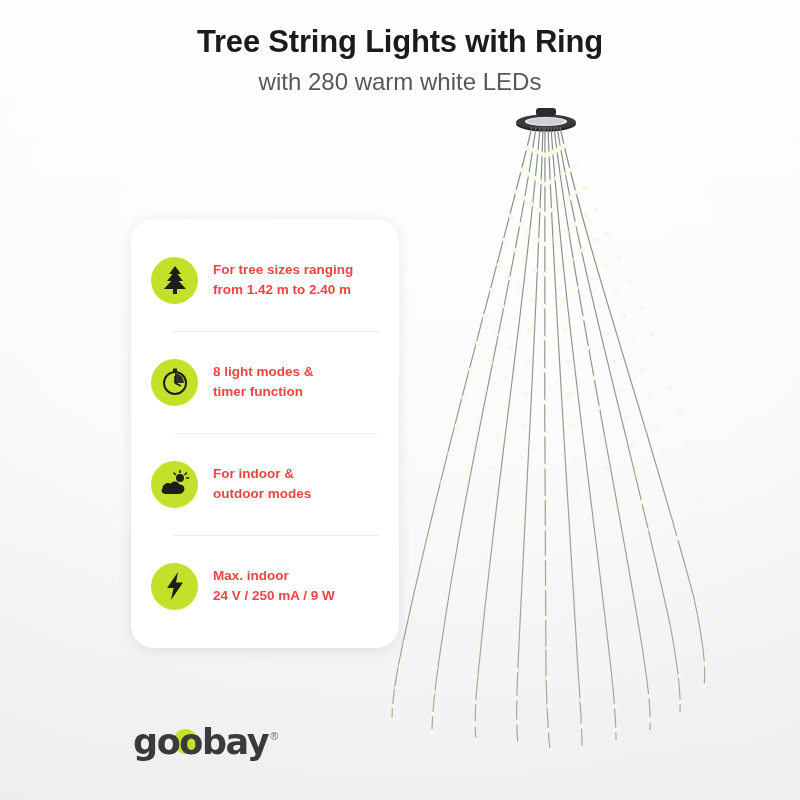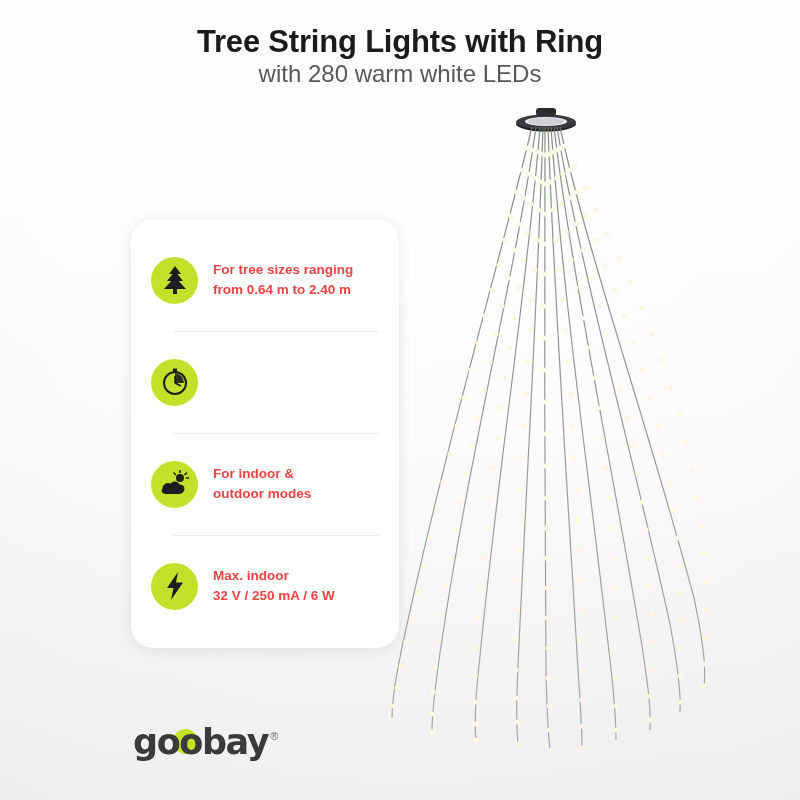--- a/index.html
+++ b/index.html
@@ -37,20 +37,21 @@
     text-align: center;
   }
   #title {
     font-size: 31px;
     font-weight: bold;
     color: #1b1b1b;
     letter-spacing: -0.2px;
     line-height: 1.15;
   }
   #subtitle {
+    margin-top: 8px;
     font-size: 24px;
     font-weight: normal;
     color: #55595c;
     line-height: 1.2;
   }
 
   
   #feature-card {
     position: absolute;
     left: 131px;
@@ -457,33 +458,37 @@
           <g fill="#1d1d1d">
             <polygon points="14,1 20,9 8,9"></polygon>
             <polygon points="14,6 22,16 6,16"></polygon>
             <polygon points="14,12 25,24 3,24"></polygon>
             <rect x="12" y="23" width="4" height="6"></rect>
           </g>
         </svg>
       </div>
       <div class="feature-text">
         <span>For tree sizes ranging</span>
-        <span class="l2">from 0.64 m to 2.40 m</span>
+        <span class="l2">from 1.42 m to 2.40 m</span>
       </div>
     </div>
 
     <div class="feature-row">
       <div class="icon-badge">
         <svg width="30" height="30" viewBox="0 0 30 30">
           <circle cx="15" cy="16" r="11" fill="none" stroke="#1d1d1d" stroke-width="2"></circle>
           <path d="M15 16 L15 6 A10 10 0 0 1 24 16 Z" fill="#1d1d1d" opacity="0.9"></path>
           <rect x="13" y="1.5" width="4" height="3" fill="#1d1d1d"></rect>
           <line x1="15" y1="16" x2="15" y2="9" stroke="#1d1d1d" stroke-width="1.6"></line>
           <line x1="15" y1="16" x2="21" y2="19" stroke="#1d1d1d" stroke-width="1.6"></line>
         </svg>
+      </div>
+      <div class="feature-text">
+        <span>8 light modes &amp;</span>
+        <span class="l2">timer function</span>
       </div>
     </div>
 
     <div class="feature-row">
       <div class="icon-badge">
         <svg width="32" height="28" viewBox="0 0 32 28">
           <g fill="#1d1d1d">
             <circle cx="21" cy="8" r="4"></circle>
             <g stroke="#1d1d1d" stroke-width="1.6" stroke-linecap="round">
               <line x1="21" y1="0.5" x2="21" y2="2.5"></line>
@@ -502,21 +507,21 @@
     </div>
 
     <div class="feature-row">
       <div class="icon-badge">
         <svg width="20" height="30" viewBox="0 0 20 30">
           <polygon points="13,1 2,17 8.5,17 6,29 18,11.5 11,11.5" fill="#1d1d1d"></polygon>
         </svg>
       </div>
       <div class="feature-text">
         <span>Max. indoor</span>
-        <span class="l2">32 V / 250 mA / 6 W</span>
+        <span class="l2">24 V / 250 mA / 9 W</span>
       </div>
     </div>
 
   </div>
 
   <div id="logo">
     <div id="logo-text">
       <span id="logo-dot-wrap"></span>
       <span id="logo-word">goobay</span>
     </div>

